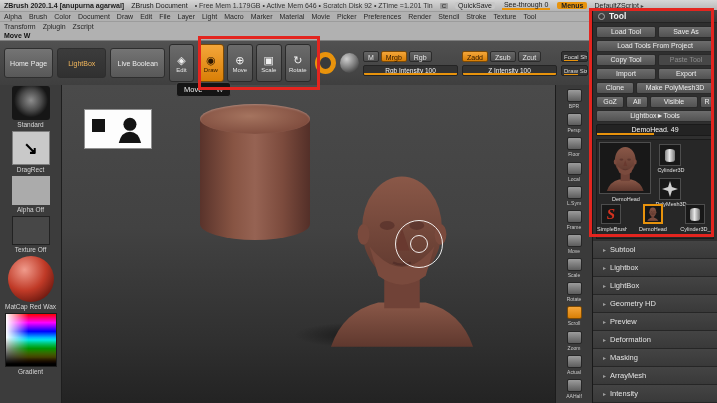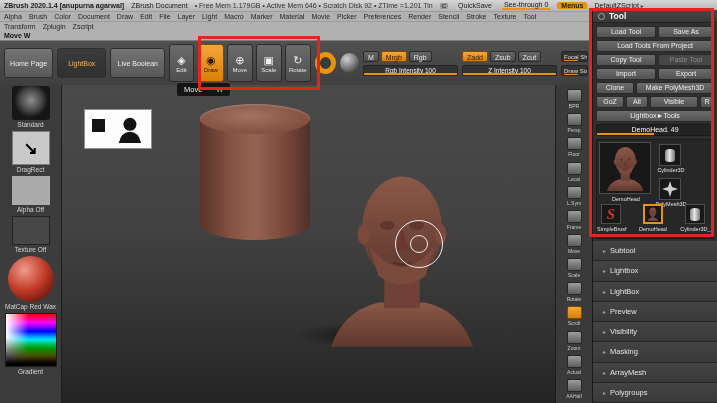--- a/index.html
+++ b/index.html
@@ -467,45 +467,49 @@
       </div>
 
       <div class="tp-section">
         <span class="sec-arrow">▸</span>
         <span>LightBox</span>
       </div>
 
 
 
 
+      <div class="tp-section">
+        <span class="sec-arrow">▸</span>
+        <span>Geometry HD</span>
+      </div>
 
       <div class="tp-section">
         <span class="sec-arrow">▸</span>
         <span>Preview</span>
       </div>
 
 
       <div class="tp-section">
         <span class="sec-arrow">▸</span>
-        <span>Visibility</span>
+        <span>Deformation</span>
       </div>
 
       <div class="tp-section">
         <span class="sec-arrow">▸</span>
         <span>Masking</span>
       </div>
 
       <div class="tp-section">
         <span class="sec-arrow">▸</span>
         <span>ArrayMesh</span>
       </div>
 
       <div class="tp-section">
         <span class="sec-arrow">▸</span>
-        <span>Polygroups</span>
+        <span>Intensity</span>
       </div>
 
   </div>
 </div>
 
 <div class="shelf-tooltip">
   <span>Move</span>
   <span class="tt-key">W</span>
 </div>
 <div class="anno anno1"></div>

